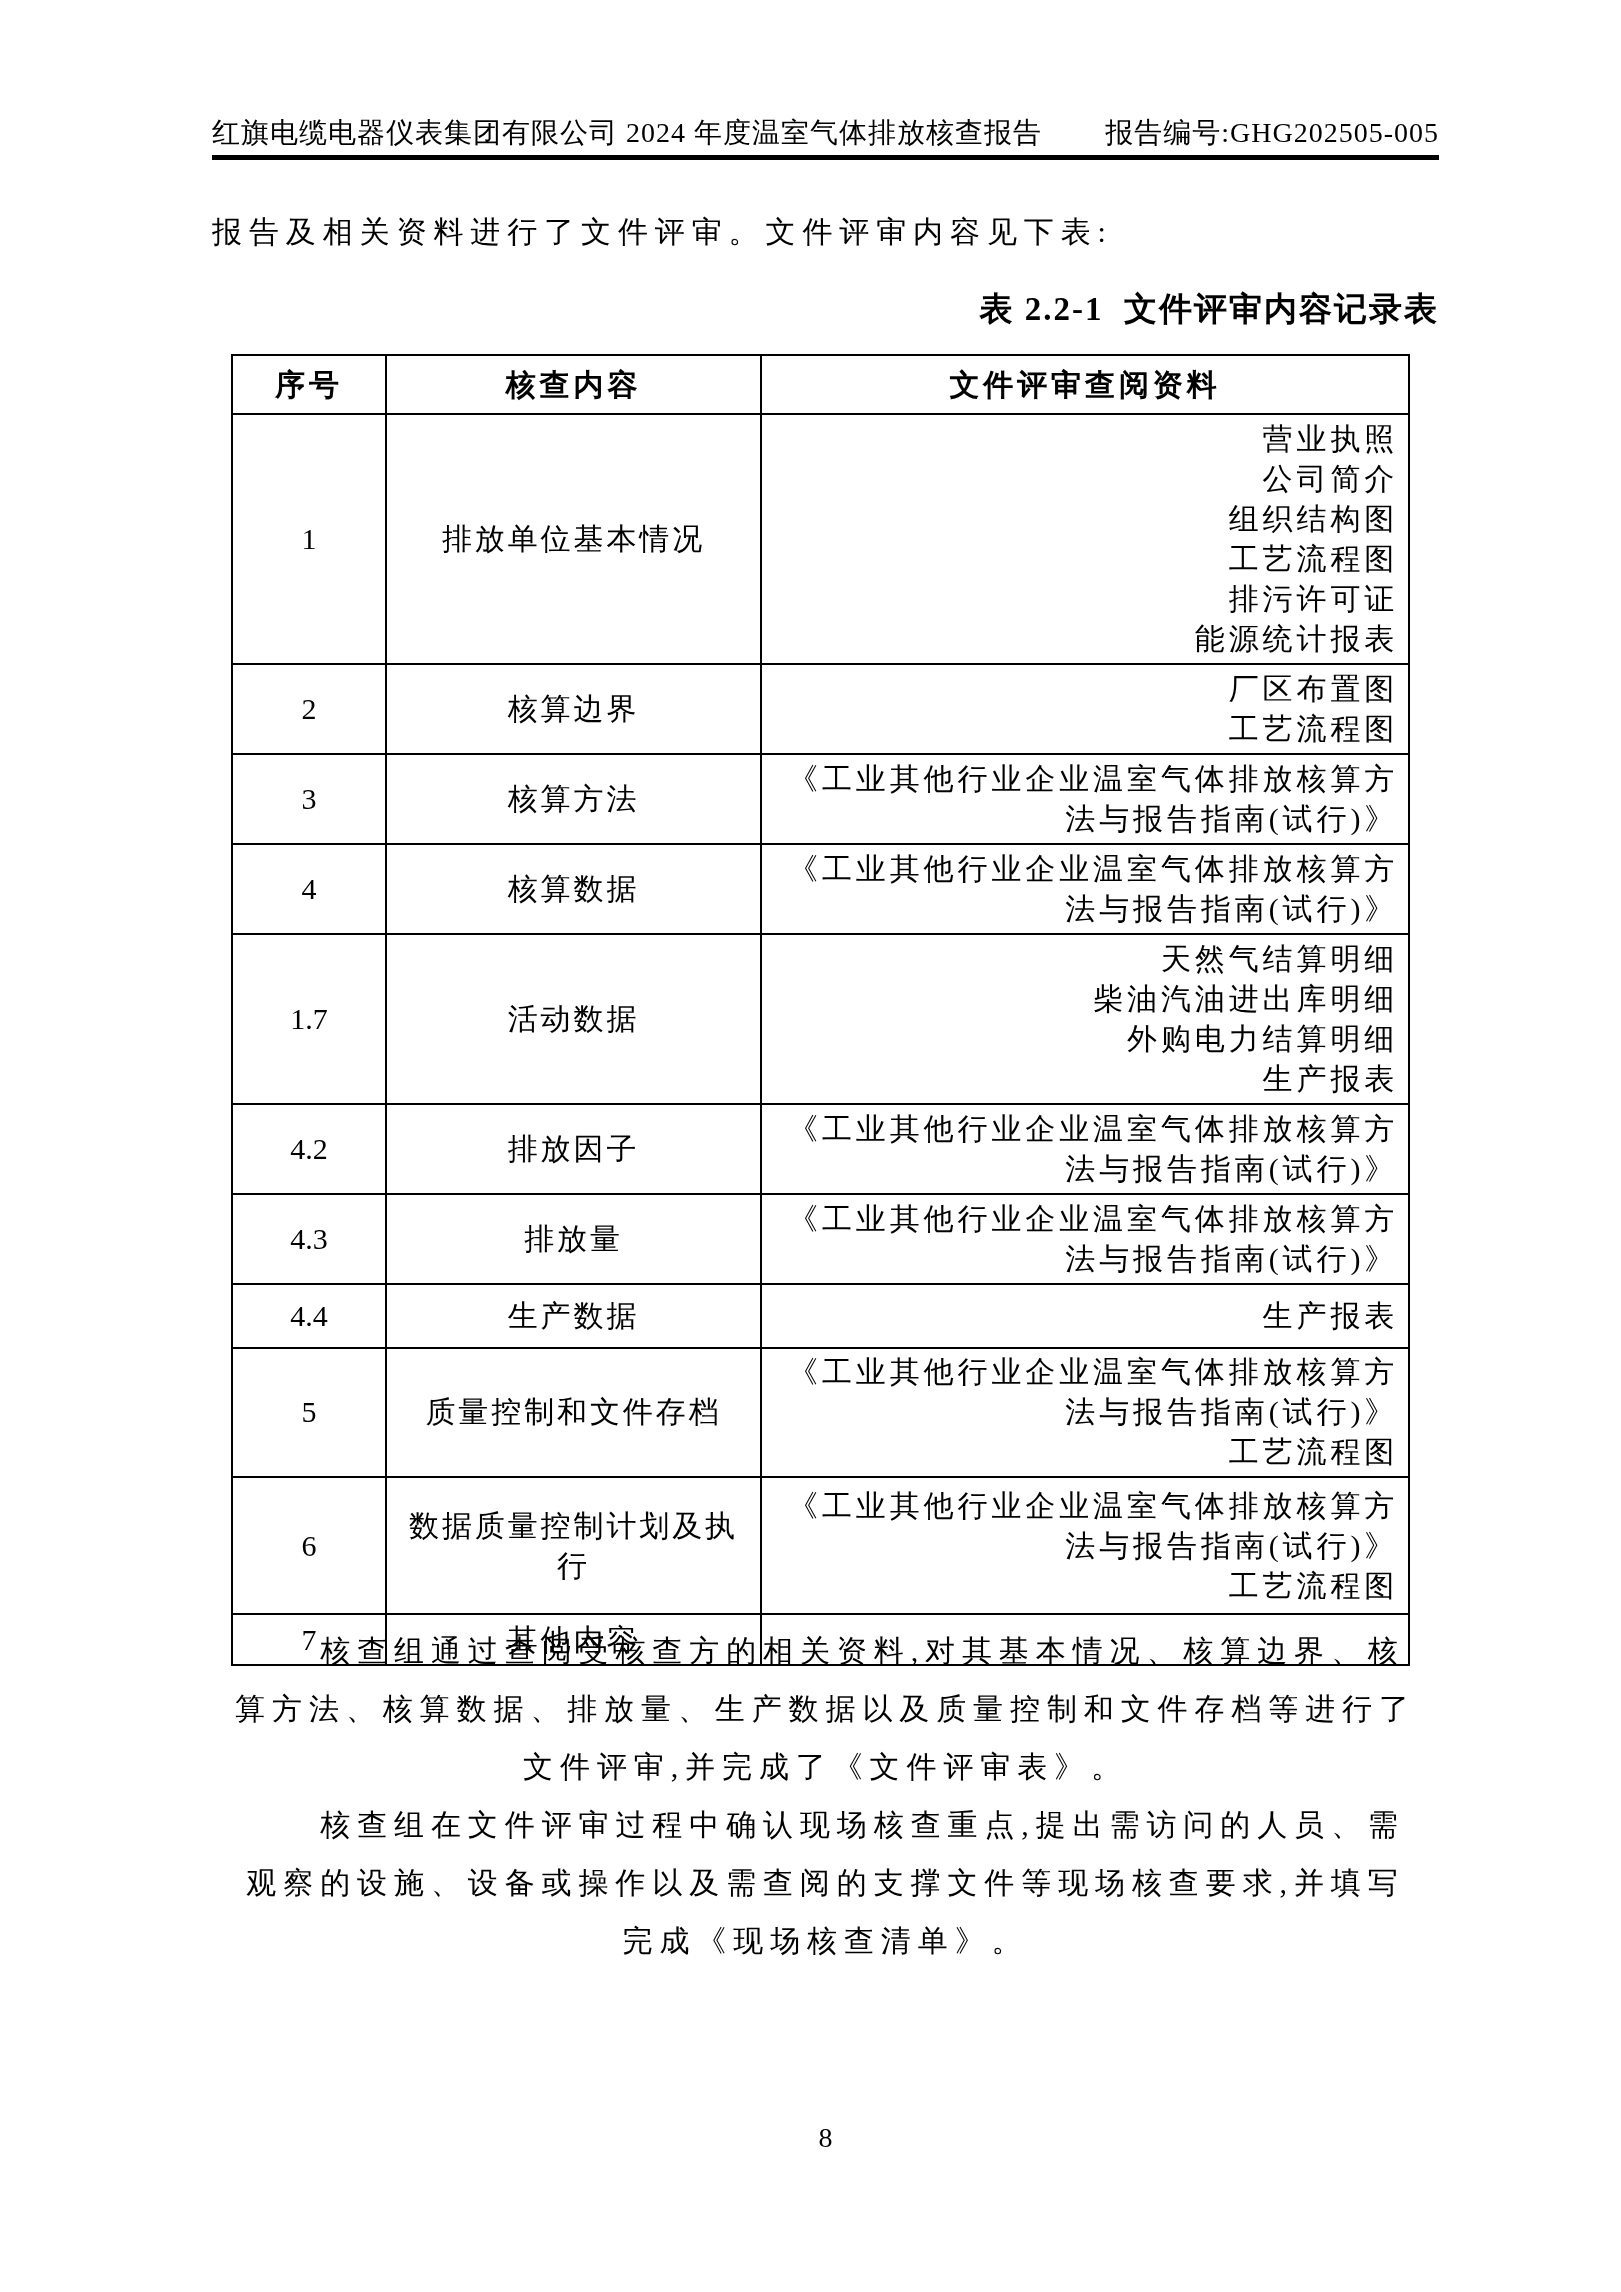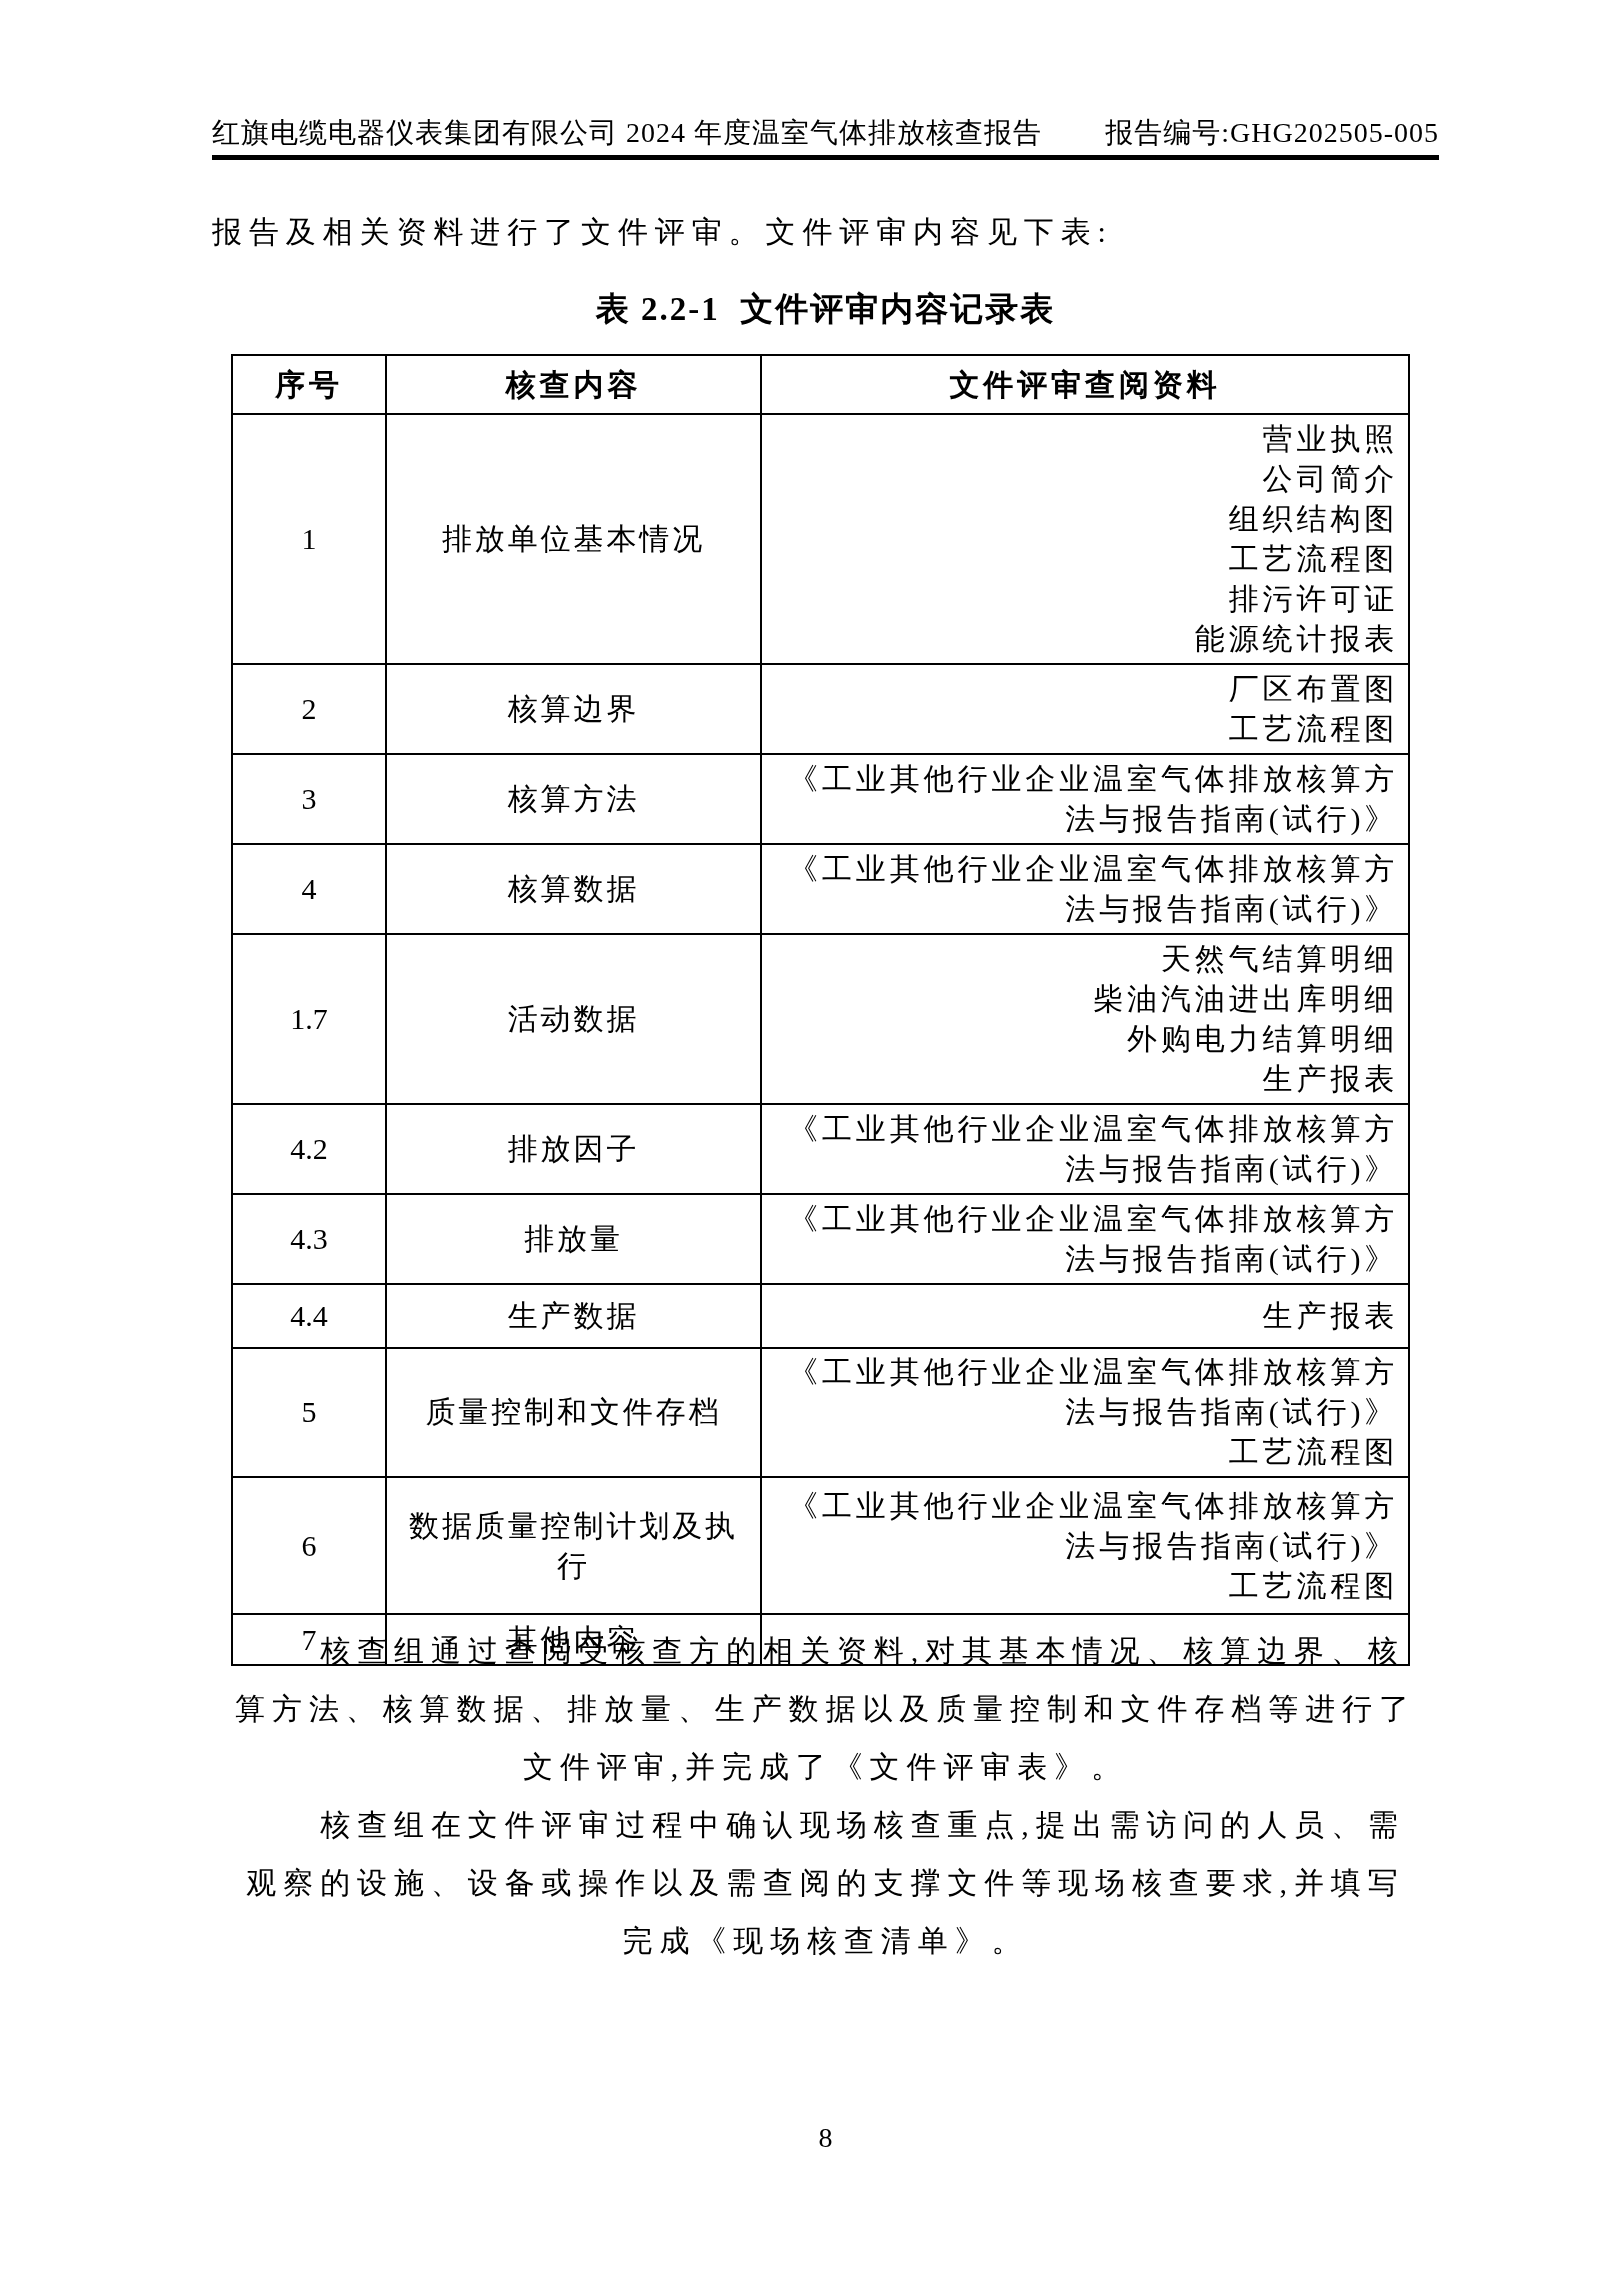--- a/index.html
+++ b/index.html
@@ -21,21 +21,21 @@
     position:absolute;left:212px;top:155px;width:1227px;height:4.9px;background:#000;
   }
   
   .intro{
     position:absolute;left:212px;top:212px;width:1227px;
     font-size:30px;line-height:39px;letter-spacing:6.9px;
   }
   
   .tbl-caption{
     position:absolute;left:212px;top:290px;width:1227px;
-    text-align:center;font-weight:bold;font-size:33px;line-height:39px;letter-spacing:2px;
+    text-align:right;font-weight:bold;font-size:33px;line-height:39px;letter-spacing:2px;
     white-space:pre;
   }
   
   table.review{
     position:absolute;left:231px;top:354px;
     width:1177px;
     border-collapse:collapse;table-layout:fixed;
     font-size:30px;
   }
   table.review col.c1{width:154px;}

